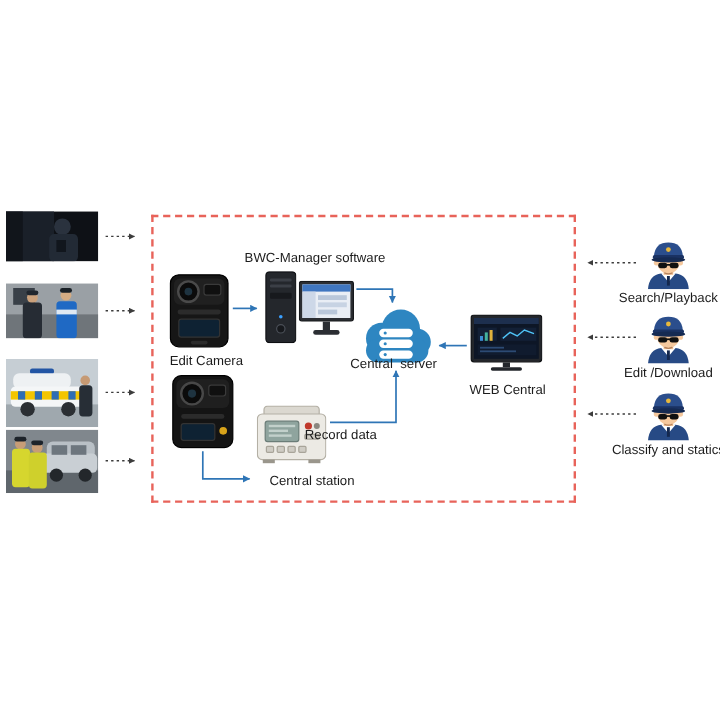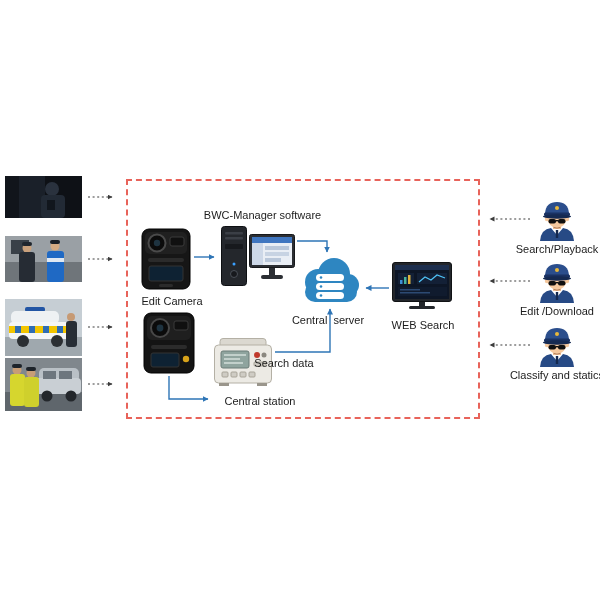--- a/index.html
+++ b/index.html
@@ -190,23 +190,23 @@
       <rect x="17" y="34" width="6" height="5" rx="1" fill="#cfccc4" stroke="#a8a499"></rect>
       <rect x="26" y="34" width="6" height="5" rx="1" fill="#cfccc4" stroke="#a8a499"></rect>
       <rect x="35" y="34" width="6" height="5" rx="1" fill="#cfccc4" stroke="#a8a499"></rect>
       <rect x="5" y="45" width="10" height="3" fill="#9a968c"></rect>
       <rect x="43" y="45" width="10" height="3" fill="#9a968c"></rect>
     </svg>
   </div>
 
   <div class="lbl" style="left:190px;top:209px;width:145px;">BWC-Manager software</div>
   <div class="lbl" style="left:128px;top:295px;width:88px;">Edit Camera</div>
-  <div class="lbl pre" style="left:278px;top:314px;width:100px;">Central  server</div>
-  <div class="lbl" style="left:385px;top:319px;width:76px;">WEB Search</div>
-  <div class="lbl" style="left:250px;top:357px;width:68px;">Search data</div>
+  <div class="lbl pre" style="left:278px;top:298px;width:100px;">Central  server</div>
+  <div class="lbl" style="left:385px;top:319px;width:76px;">WEB Central</div>
+  <div class="lbl" style="left:250px;top:357px;width:68px;">Record data</div>
   <div class="lbl" style="left:212px;top:395px;width:96px;">Central station</div>
 
   <div class="actor" style="left:535px;top:197px;">
     <svg width="44" height="44" viewBox="0 0 44 44">
       <path d="M5,44 Q6,32 16,31 L28,31 Q38,32 39,44 Z" fill="#274a85"></path>
       <path d="M16,31 L22,38 L28,31 L25,30 L19,30 Z" fill="#ffffff"></path>
       <rect x="20.8" y="33" width="2.4" height="8" fill="#14284e"></rect>
       <rect x="18" y="26" width="8" height="6" fill="#eebd92"></rect>
       <ellipse cx="22" cy="21" rx="9.5" ry="10" fill="#f6c99e"></ellipse>
       <circle cx="12" cy="22" r="2.2" fill="#f6c99e"></circle>

